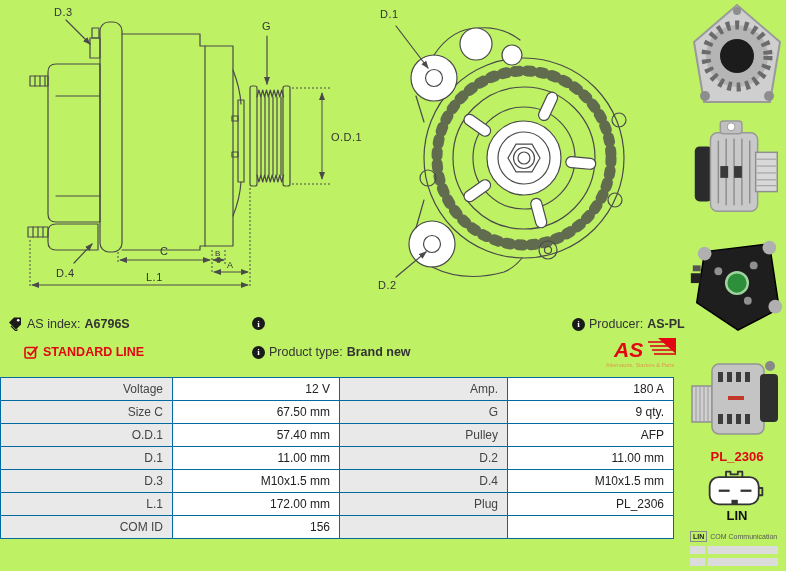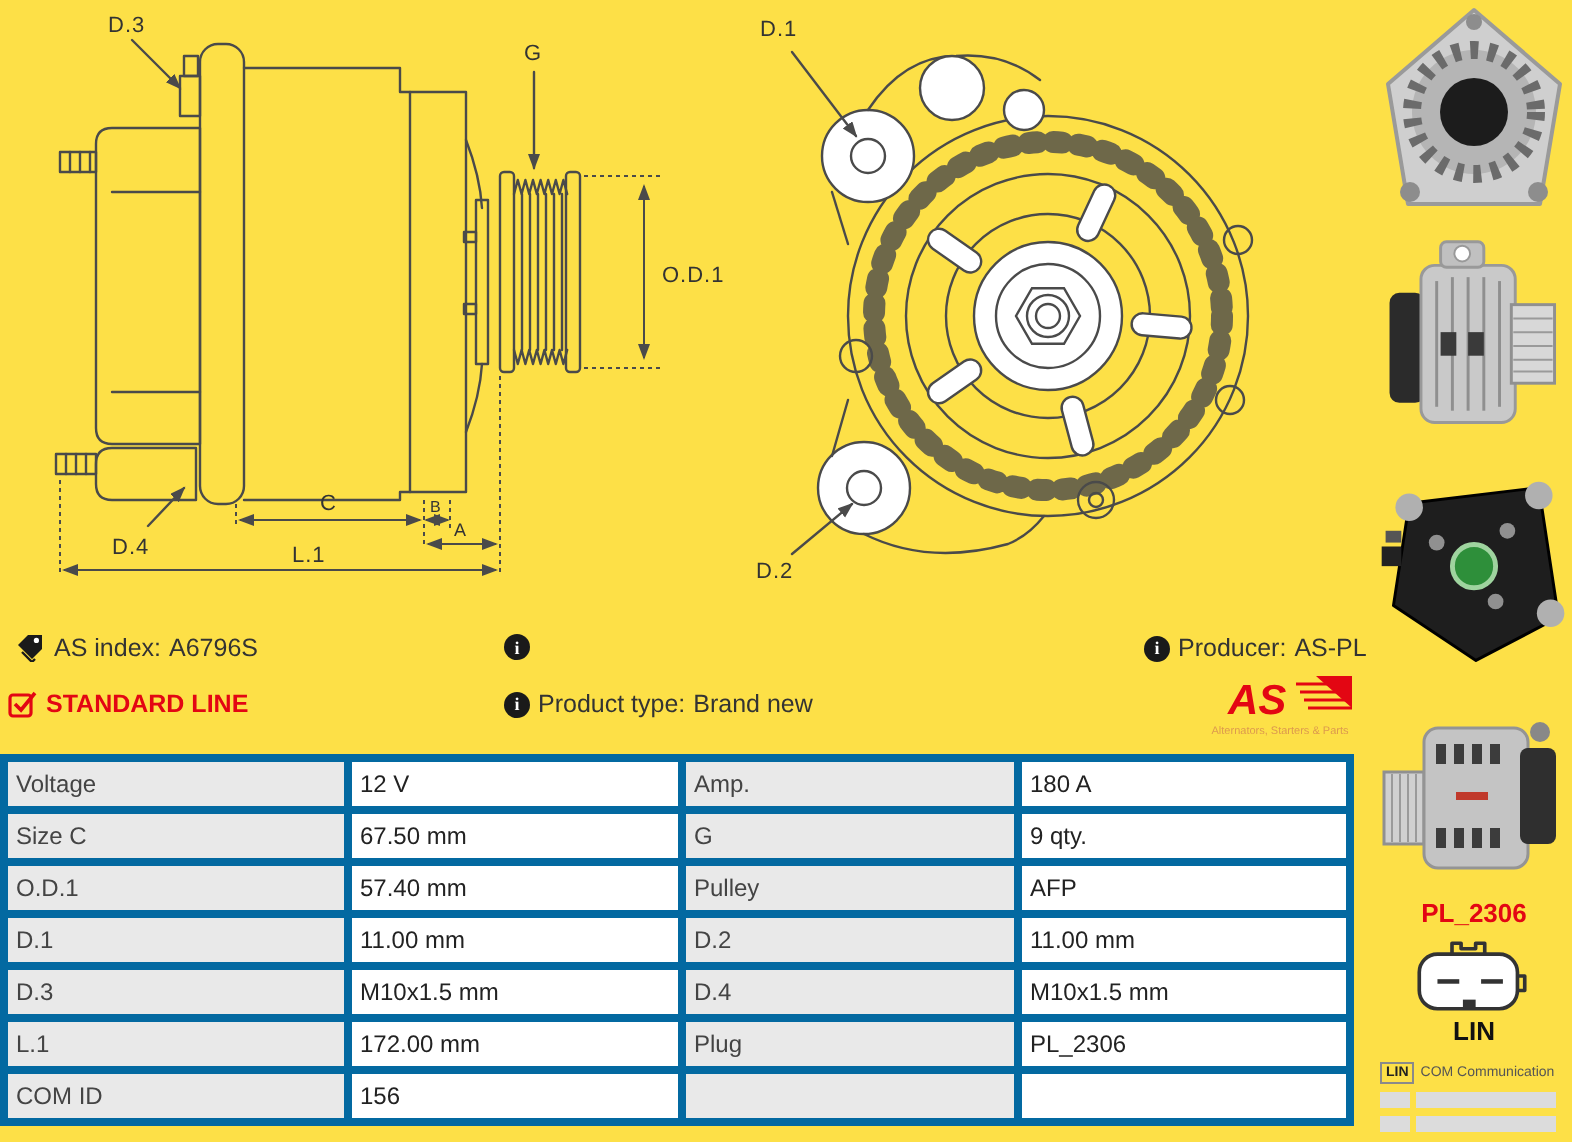--- a/index.html
+++ b/index.html
@@ -1,38 +1,38 @@
 <!DOCTYPE html>
 <html><head>
 <meta charset="utf-8">
 <style>
   html,body{margin:0;padding:0;background:#fff;}
-  .page{position:relative;width:786px;height:571px;background:#fde047;overflow:hidden;
+  .page{position:relative;width:786px;height:571px;background:#bef264;overflow:hidden;
         font-family:"Liberation Sans",sans-serif;color:#333;}
   svg text{font-family:"Liberation Sans",sans-serif;}
 
   
   .drawings{position:absolute;left:0;top:0;width:688px;height:308px;}
   .svg-side{position:absolute;left:0;top:0;}
   .svg-front{position:absolute;left:372px;top:0;}
 
   
   .info-item{position:absolute;display:flex;align-items:center;font-size:12.5px;white-space:nowrap;}
   .info-item .txt{margin-left:4px;}
-  .b{font-weight:normal;}
+  .b{font-weight:bold;}
   .red{color:#e30613;font-weight:bold;}
   .info-icon{display:inline-flex;align-items:center;justify-content:center;width:13px;height:13px;
              border-radius:50%;background:#1a1a1a;color:#fff;font-size:9px;font-weight:bold;
              font-family:"Liberation Serif",serif;flex:0 0 13px;}
   .logo{position:absolute;left:600px;top:336px;width:80px;height:36px;}
 
   
   .spec-table{position:absolute;left:0;top:377px;width:673px;border-collapse:collapse;
               font-size:12px;table-layout:fixed;}
-  .spec-table td{border:4px solid #0369a1;height:22px;padding:0 9px 0 4px;text-align:left;
+  .spec-table td{border:1px solid #0369a1;height:22px;padding:0 9px 0 4px;text-align:right;
                  overflow:hidden;white-space:nowrap;}
   .spec-table td.lbl{background:#e9e9e9;color:#444;}
   .spec-table td.val{background:#ffffff;color:#222;}
 
   
   .photo-col{position:absolute;left:688px;top:0;width:98px;height:571px;}
   .thumb{position:absolute;left:2px;width:94px;height:110px;}
   .plug-name{position:absolute;left:0;top:449px;width:98px;text-align:center;
              font-size:13px;font-weight:bold;color:#e30613;}
   .connector{position:absolute;left:16px;top:468px;}
@@ -196,21 +196,21 @@
   <div class="info-item" style="left:252px;top:317px;">
     <span class="info-icon">i</span>
   </div>
 
   <div class="info-item" style="left:572px;top:317px;">
     <span class="info-icon">i</span>
     <span class="txt">Producer:</span>
     <span class="txt b">AS-PL</span>
   </div>
 
-  <div class="info-item" style="left:4px;top:345px;text-align:right;">
+  <div class="info-item" style="left:24px;top:345px;text-align:right;">
     <svg width="15" height="14" viewBox="0 0 15 14">
       <rect x="1" y="2.5" width="10.5" height="10.5" rx="1.5" fill="none" stroke="#e30613" stroke-width="1.6"></rect>
       <path d="M3.5,7 L6.5,10 L13.5,1.5" fill="none" stroke="#e30613" stroke-width="1.8"></path>
     </svg>
     <span class="txt red">STANDARD LINE</span>
   </div>
 
   <div class="info-item" style="left:252px;top:345px;">
     <span class="info-icon">i</span>
     <span class="txt">Product type:</span>

